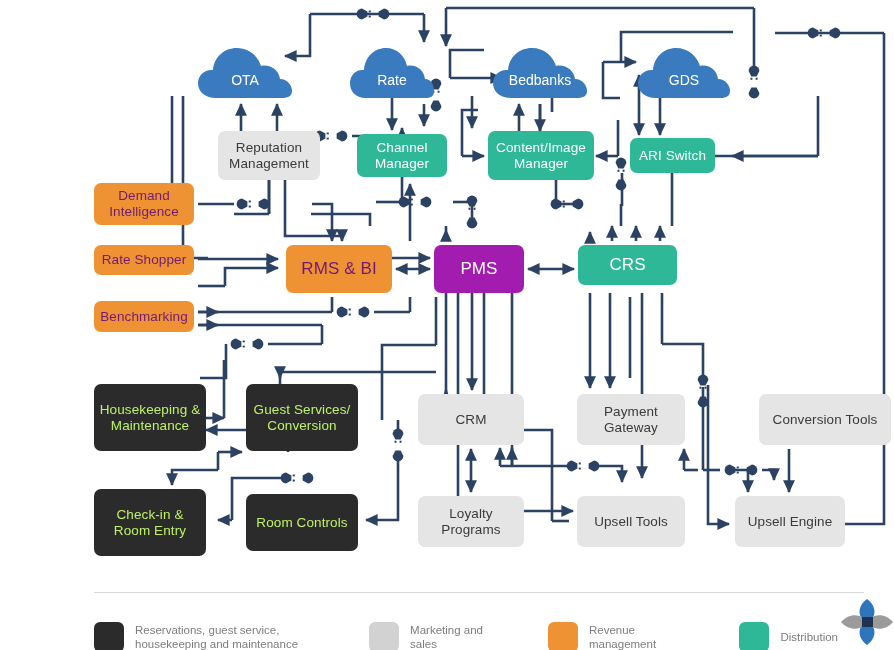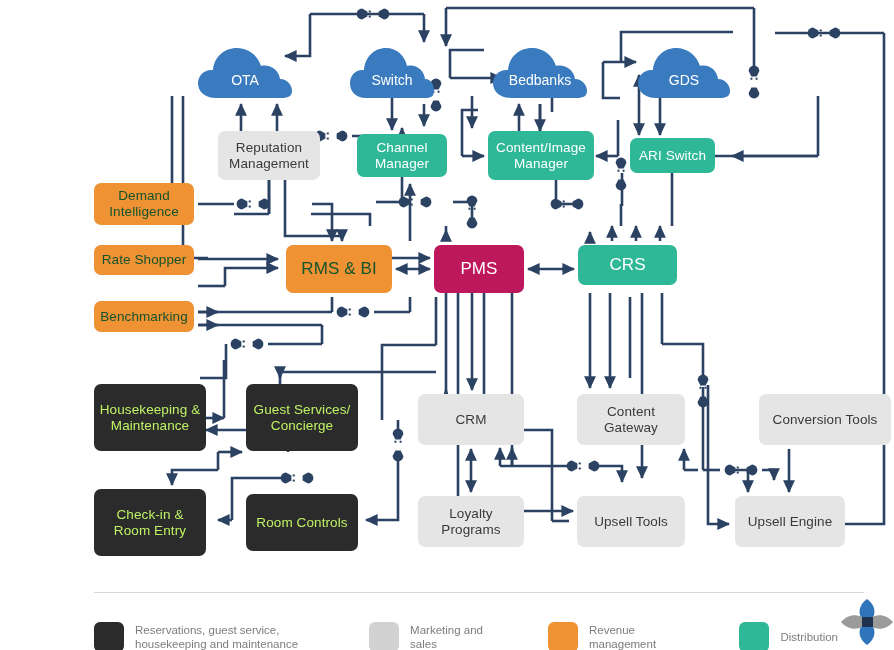--- a/index.html
+++ b/index.html
@@ -6,23 +6,23 @@
   html,body{margin:0;padding:0;background:#ffffff;}
   body{font-family:"Liberation Sans",sans-serif;}
   #stage{position:relative;width:894px;height:650px;background:#ffffff;overflow:hidden;margin-left:32px;}
   #wires{position:absolute;left:0;top:0;width:894px;height:650px;}
   .node{position:absolute;box-sizing:border-box;display:flex;align-items:center;
         justify-content:center;text-align:center;border-radius:7px;
         font-size:13.5px;line-height:1.18;letter-spacing:.1px;z-index:5;}
   .node span{display:block;padding:0 4px;}
   .n-dark{background:#2b2b2b;color:#bef264;}
   .n-grey{background:#e5e5e5;color:#3a3a3a;}
-  .n-orange{background:#ef9233;color:#14532d;}
+  .n-orange{background:#ef9233;color:#701a75;}
   .n-teal{background:#2eb897;color:#ffffff;}
-  .n-blue{background:#be185d;color:#ffffff;font-size:16px;}
+  .n-blue{background:#a21caf;color:#ffffff;font-size:16px;}
   .n-core{font-size:17px;}
   .cloud{position:absolute;z-index:5;}
   .cloud .clabel{position:absolute;left:0;width:100%;text-align:center;
      color:#ffffff;font-size:14px;z-index:6;}
   
   #legend{position:absolute;left:62px;top:592px;width:770px;z-index:8;}
   #legend .rule{height:1px;background:#d8d8d8;width:770px;}
   #legend .items{display:flex;align-items:center;margin-top:18px;height:52px;}
   .lg{display:flex;align-items:center;margin-right:26px;}
   .sw{width:30px;height:30px;border-radius:6px;flex:0 0 auto;}
@@ -240,21 +240,21 @@
     </svg>
     <div class="clabel" style="top:28px;">OTA</div>
   </div>
 
   <div class="cloud" style="left:316px;top:44px;width:88px;height:56px;">
     <svg viewBox="0 0 88 56" width="88" height="56">
       <path d="M18,54 C7,54 2,47 2,39 C2,31 8,25 16,26 C17,13 26,4 38,4
                C49,4 57,12 59,22 C68,20 76,26 77,35 C84,35 86,42 86,47
                C86,52 83,54 78,54 Z" fill="#3a7bbf"></path>
     </svg>
-    <div class="clabel" style="top:28px;">Switch</div>
+    <div class="clabel" style="top:28px;">Rate</div>
   </div>
 
   <div class="cloud" style="left:459px;top:44px;width:98px;height:56px;">
     <svg viewBox="0 0 98 56" width="98" height="56">
       <path d="M20,54 C8,54 2,47 2,39 C2,31 9,25 17,26 C18,13 28,4 41,4
                C53,4 62,12 65,22 C74,20 83,26 84,35 C92,35 96,42 96,47
                C96,52 92,54 86,54 Z" fill="#3a7bbf"></path>
     </svg>
     <div class="clabel" style="top:28px;">Bedbanks</div>
   </div>
@@ -298,27 +298,27 @@
     <span>PMS</span>
     </div>
   <div class="node n-teal n-core" style="left:546px;top:245px;width:99px;height:40px;">
     <span>CRS</span>
     </div>
 
   <div class="node n-dark" style="left:62px;top:384px;width:112px;height:67px;">
     <span>Housekeeping &amp; Maintenance</span>
     </div>
   <div class="node n-dark" style="left:214px;top:384px;width:112px;height:67px;">
-    <span>Guest Services/ Concierge</span>
+    <span>Guest Services/ Conversion</span>
     </div>
   <div class="node n-grey" style="left:386px;top:394px;width:106px;height:51px;">
     <span>CRM</span>
     </div>
   <div class="node n-grey" style="left:545px;top:394px;width:108px;height:51px;">
-    <span>Content Gateway</span>
+    <span>Payment Gateway</span>
     </div>
   <div class="node n-grey" style="left:727px;top:394px;width:132px;height:51px;">
     <span>Conversion Tools</span>
     </div>
 
   <div class="node n-dark" style="left:62px;top:489px;width:112px;height:67px;">
     <span>Check-in &amp; Room Entry</span>
     </div>
   <div class="node n-dark" style="left:214px;top:494px;width:112px;height:57px;">
     <span>Room Controls</span>

